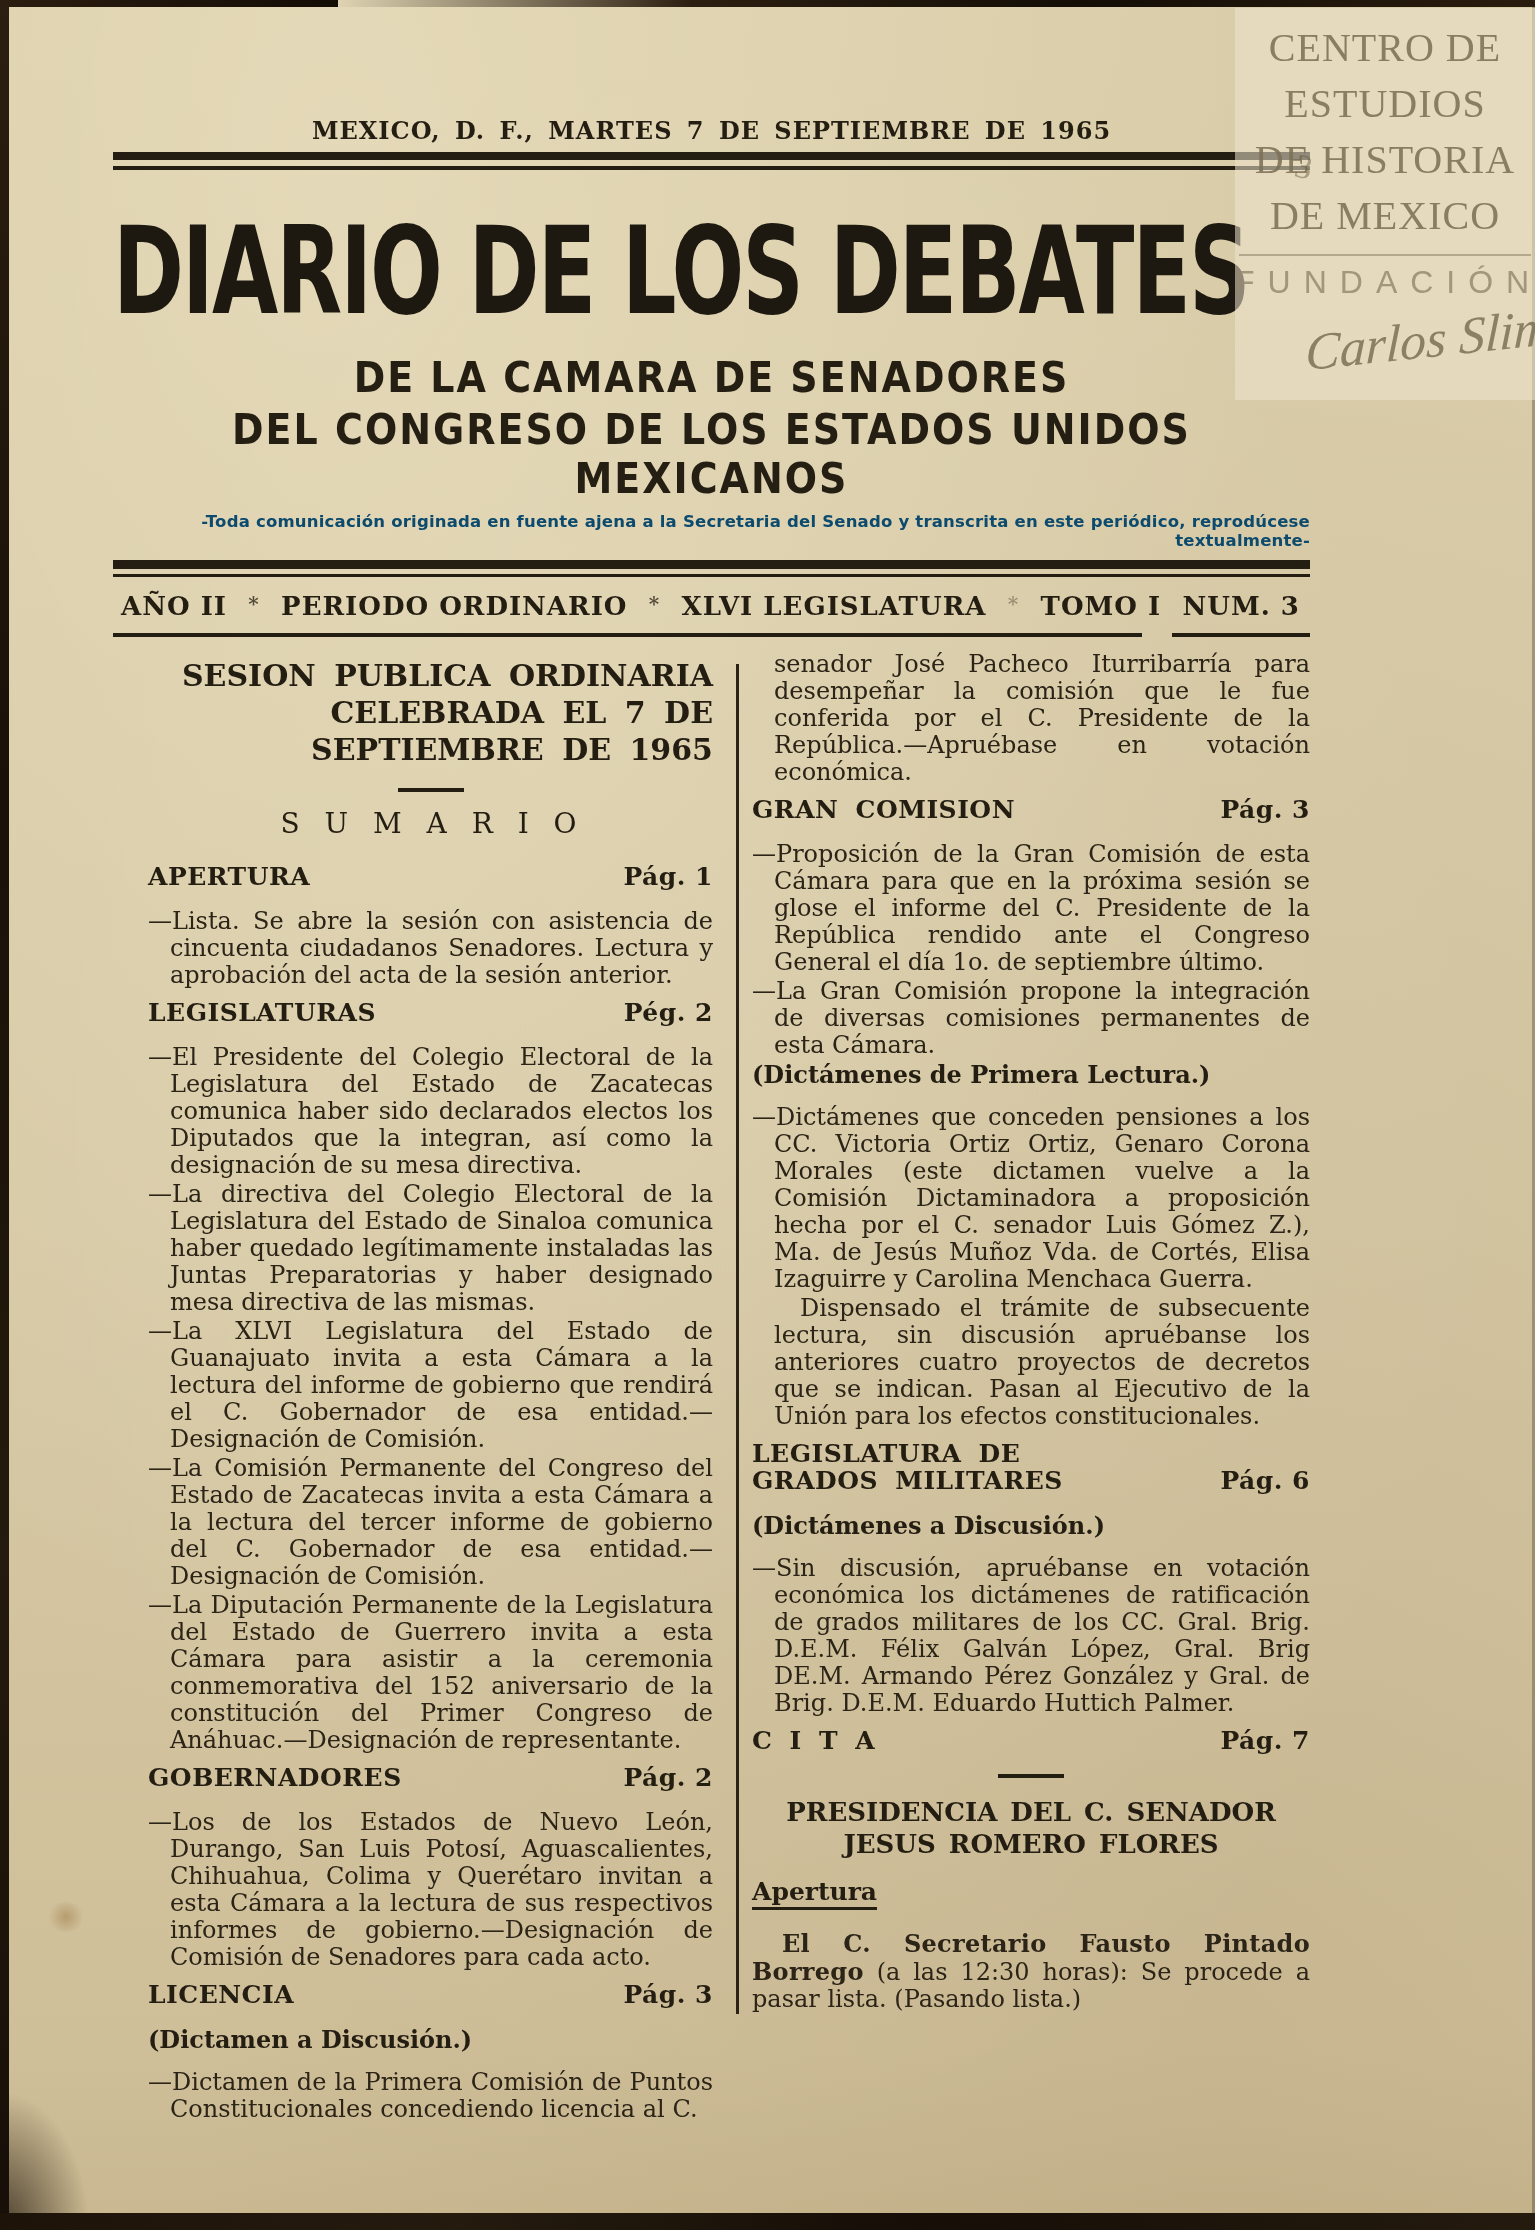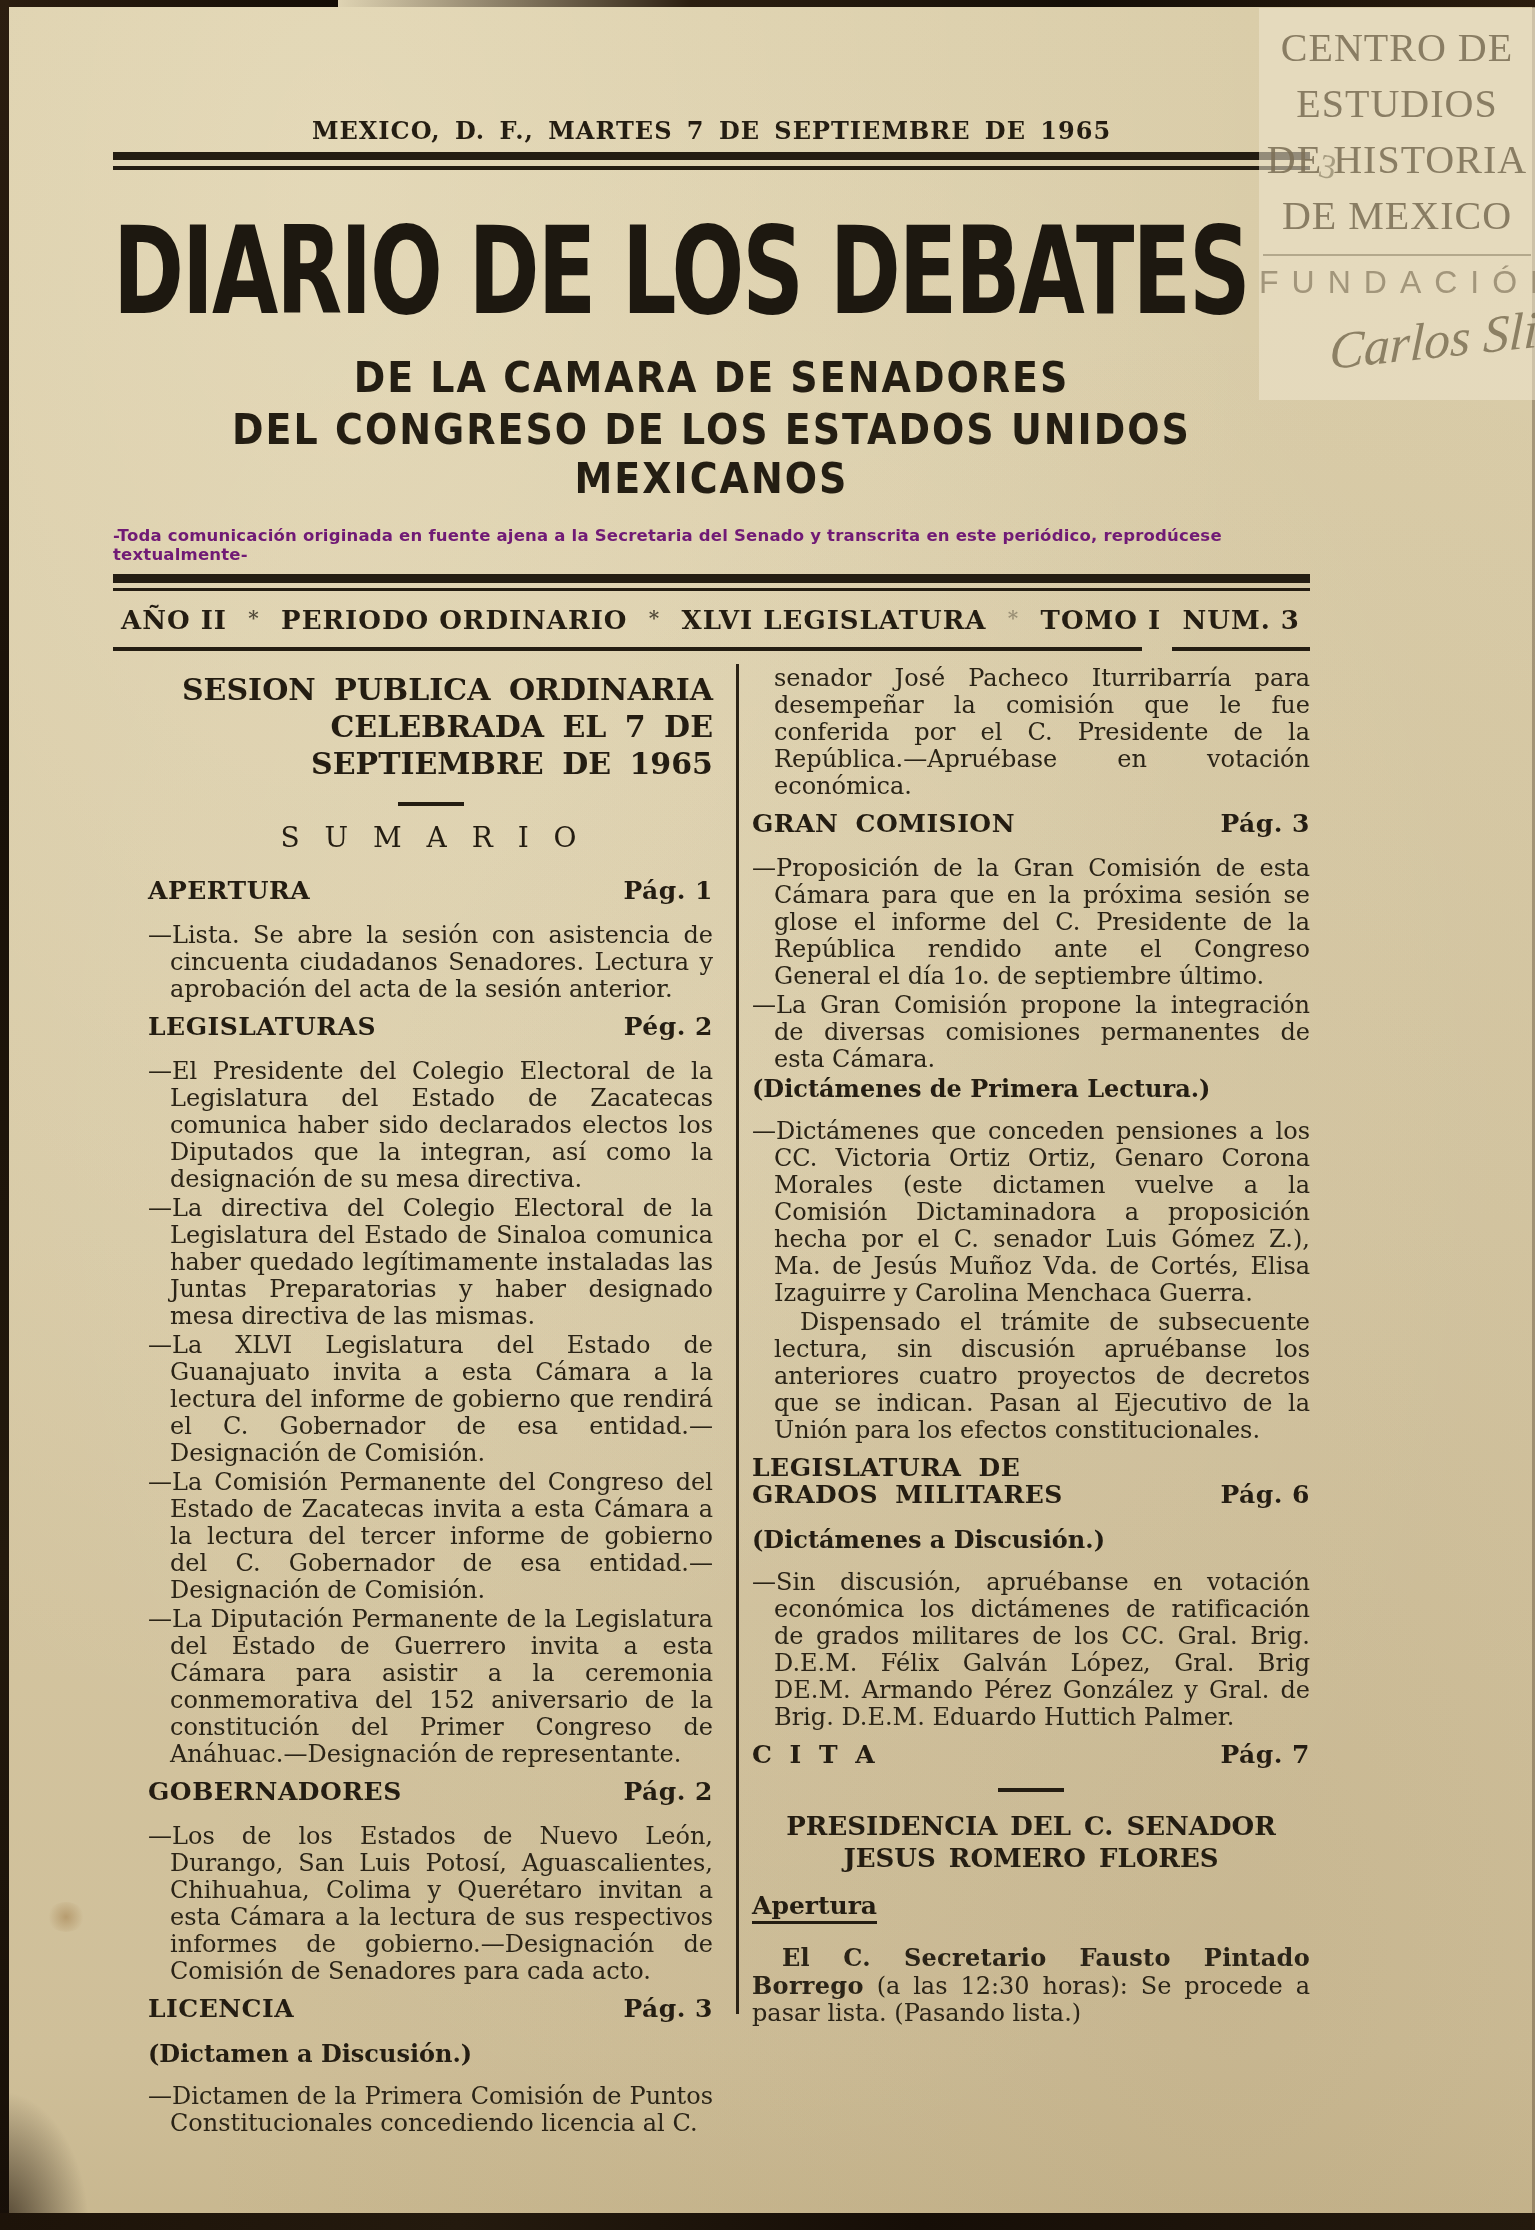--- a/index.html
+++ b/index.html
@@ -48,23 +48,23 @@
     font-weight:bold;font-size:84px;letter-spacing:-2px;color:#1d1810;
     transform:scale(1.02,1.45);transform-origin:top left;
   }
   .subtitle{
     text-align:center;font-family:"DejaVu Sans","Liberation Sans",sans-serif;
     font-weight:bold;color:#241e13;letter-spacing:2px;
   }
   .subtitle-1{margin-top:24px;font-size:38px;transform:scaleY(1.1);}
   .subtitle-2{margin-top:10px;font-size:38px;transform:scaleY(1.1);}
   .motto{
-    margin-top:28px;text-align:left;
+    margin-top:14px;text-align:right;
     font-family:"DejaVu Sans","Liberation Sans",sans-serif;
-    font-weight:bold;font-size:16.5px;letter-spacing:.2px;color:#701a75;
+    font-weight:bold;font-size:16.5px;letter-spacing:.2px;color:#0c4a6e;
   }
   .thick-rule{margin-top:10px;height:5px;border-top:9px solid #241d12;border-bottom:3px solid #241d12;}
   .issue-row{
     display:flex;align-items:baseline;justify-content:space-between;
     margin:14px 10px 0 8px;font-weight:bold;font-size:26px;letter-spacing:1px;color:#241d12;
   }
   .issue-star{font-size:20px;opacity:.75;transform:translateY(-4px);}
   .issue-star.faint{opacity:.35;}
   .thin-rule{
     margin-top:12px;height:4px;
@@ -104,21 +104,21 @@
   .apertura-wrap{margin:4px 0 20px 0;}
   .apertura{
     display:inline-block;font-weight:bold;font-size:25px;color:#241d12;
     border-bottom:3px solid #241d12;padding-bottom:2px;
   }
   .speech{text-align:justify;text-indent:30px;}
   .speech b{letter-spacing:.3px;}
 
   
   .watermark{
-    position:absolute;top:8px;right:0;width:276px;height:392px;
+    position:absolute;top:8px;right:0;width:300px;height:392px;
     background:rgba(238,229,205,.55);z-index:5;overflow:hidden;
     font-family:"Liberation Serif","DejaVu Serif",serif;
   }
   .wm-line{
     text-align:center;font-size:40px;line-height:56px;
     color:rgba(124,112,86,.88);letter-spacing:1px;
   }
   .wm-line:first-child{margin-top:12px;}
   .wm-divider{border-top:2px solid rgba(130,118,92,.5);margin:10px 4px 4px 4px;}
   .wm-foundation{

